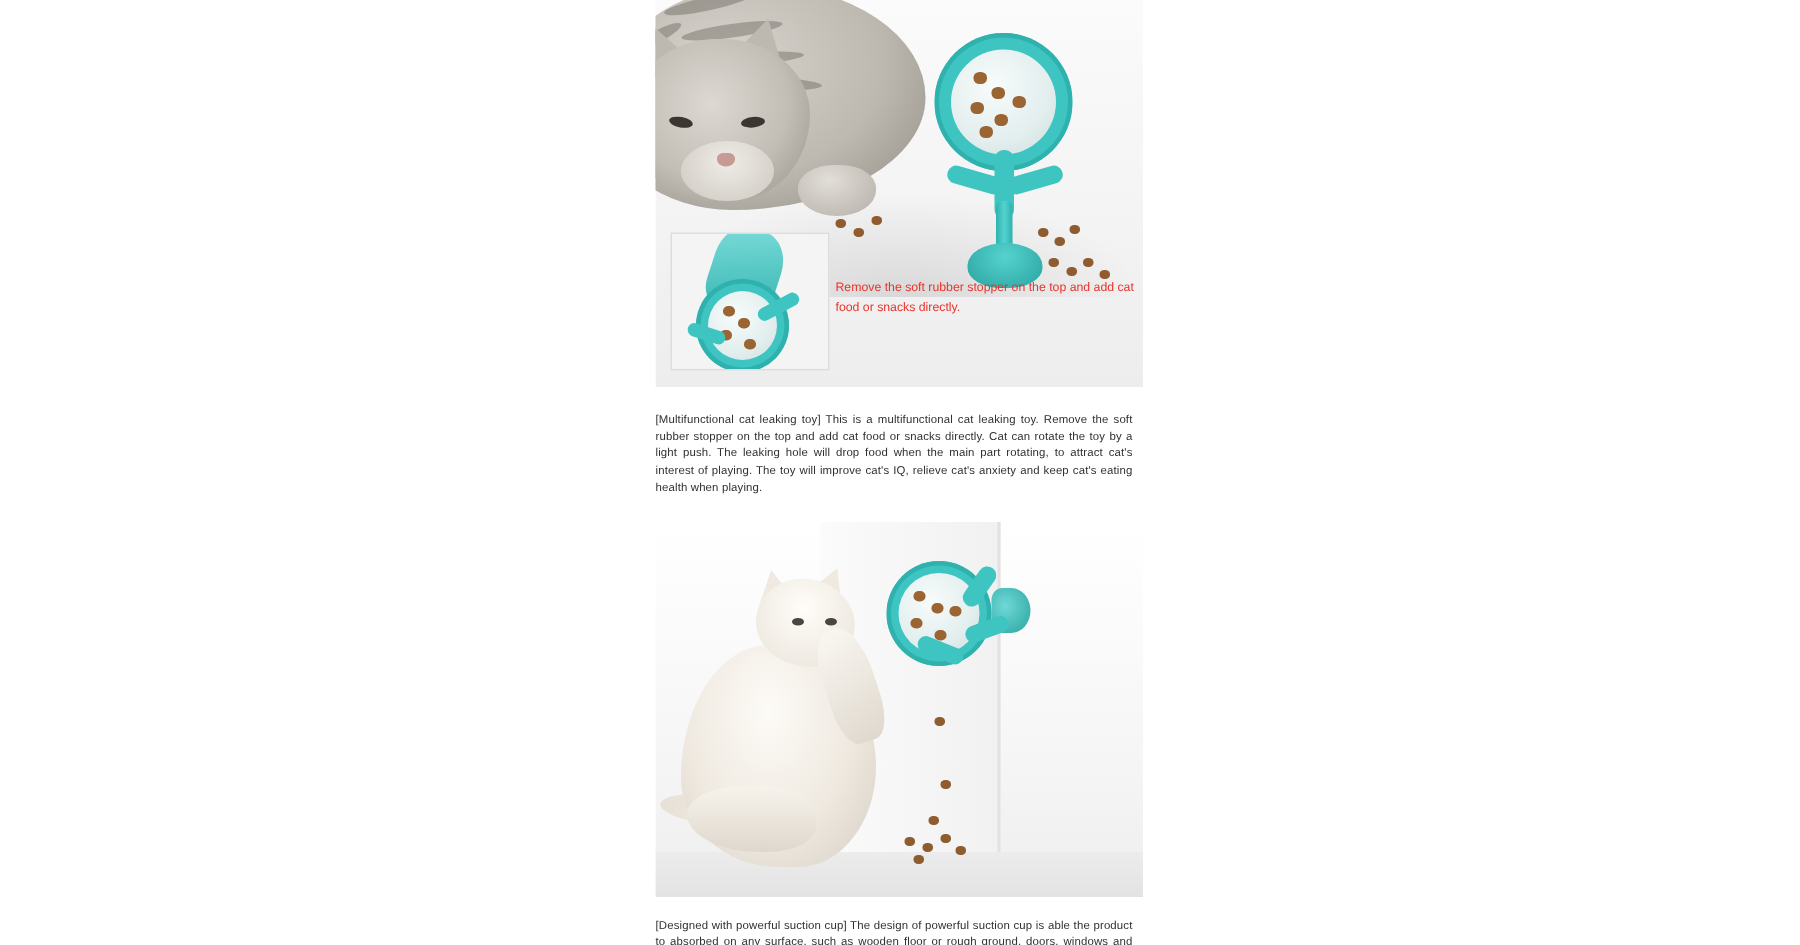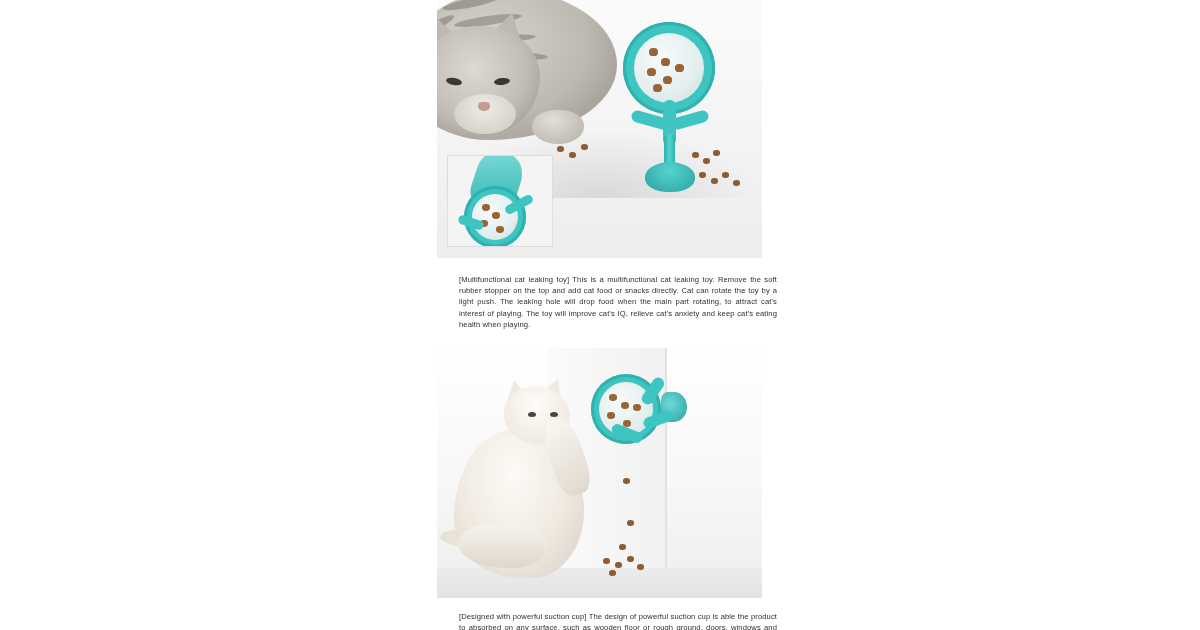--- a/index.html
+++ b/index.html
@@ -214,21 +214,20 @@
   }
 
   
   .para {
     font-size: 7.6px;
     line-height: 11.2px;
     color: #2f2f2f;
     letter-spacing: 0.1px;
     width: 318px;
     text-align: justify;
-    margin-left: 22px;
   }
   .para-1 { margin-top: 16px; }
 
   
   .photo-block-2 {
     position: relative;
     margin-top: 18px;
     width: 325px;
     height: 250px;
     background: #fdfdfd;
@@ -395,20 +394,21 @@
           <div class="wheel-inner"></div>
           <div class="kibble" style="left:26px;top:24px;width:8px;height:7px;"></div>
           <div class="kibble" style="left:36px;top:32px;width:8px;height:7px;"></div>
           <div class="kibble" style="left:24px;top:40px;width:8px;height:7px;"></div>
           <div class="kibble" style="left:40px;top:46px;width:8px;height:7px;"></div>
           <div class="blade blade-b"></div>
           <div class="blade blade-c"></div>
         </div>
       </div>
 
+      <div class="caption-red">Remove the soft rubber stopper on the top and add cat food or snacks directly.</div>
     </div>
 
     <div class="para para-1">[Multifunctional cat leaking toy] This is a multifunctional cat leaking toy. Remove the soft rubber stopper on the top and add cat food or snacks directly. Cat can rotate the toy by a light push. The leaking hole will drop food when the main part rotating, to attract cat's interest of playing. The toy will improve cat's IQ, relieve cat's anxiety and keep cat's eating health when playing.</div>
 
     <div class="photo-block-2">
       <div class="wall"></div>
       <div class="wall-panel"></div>
       <div class="wall-edge"></div>
       <div class="floor-2"></div>
 

